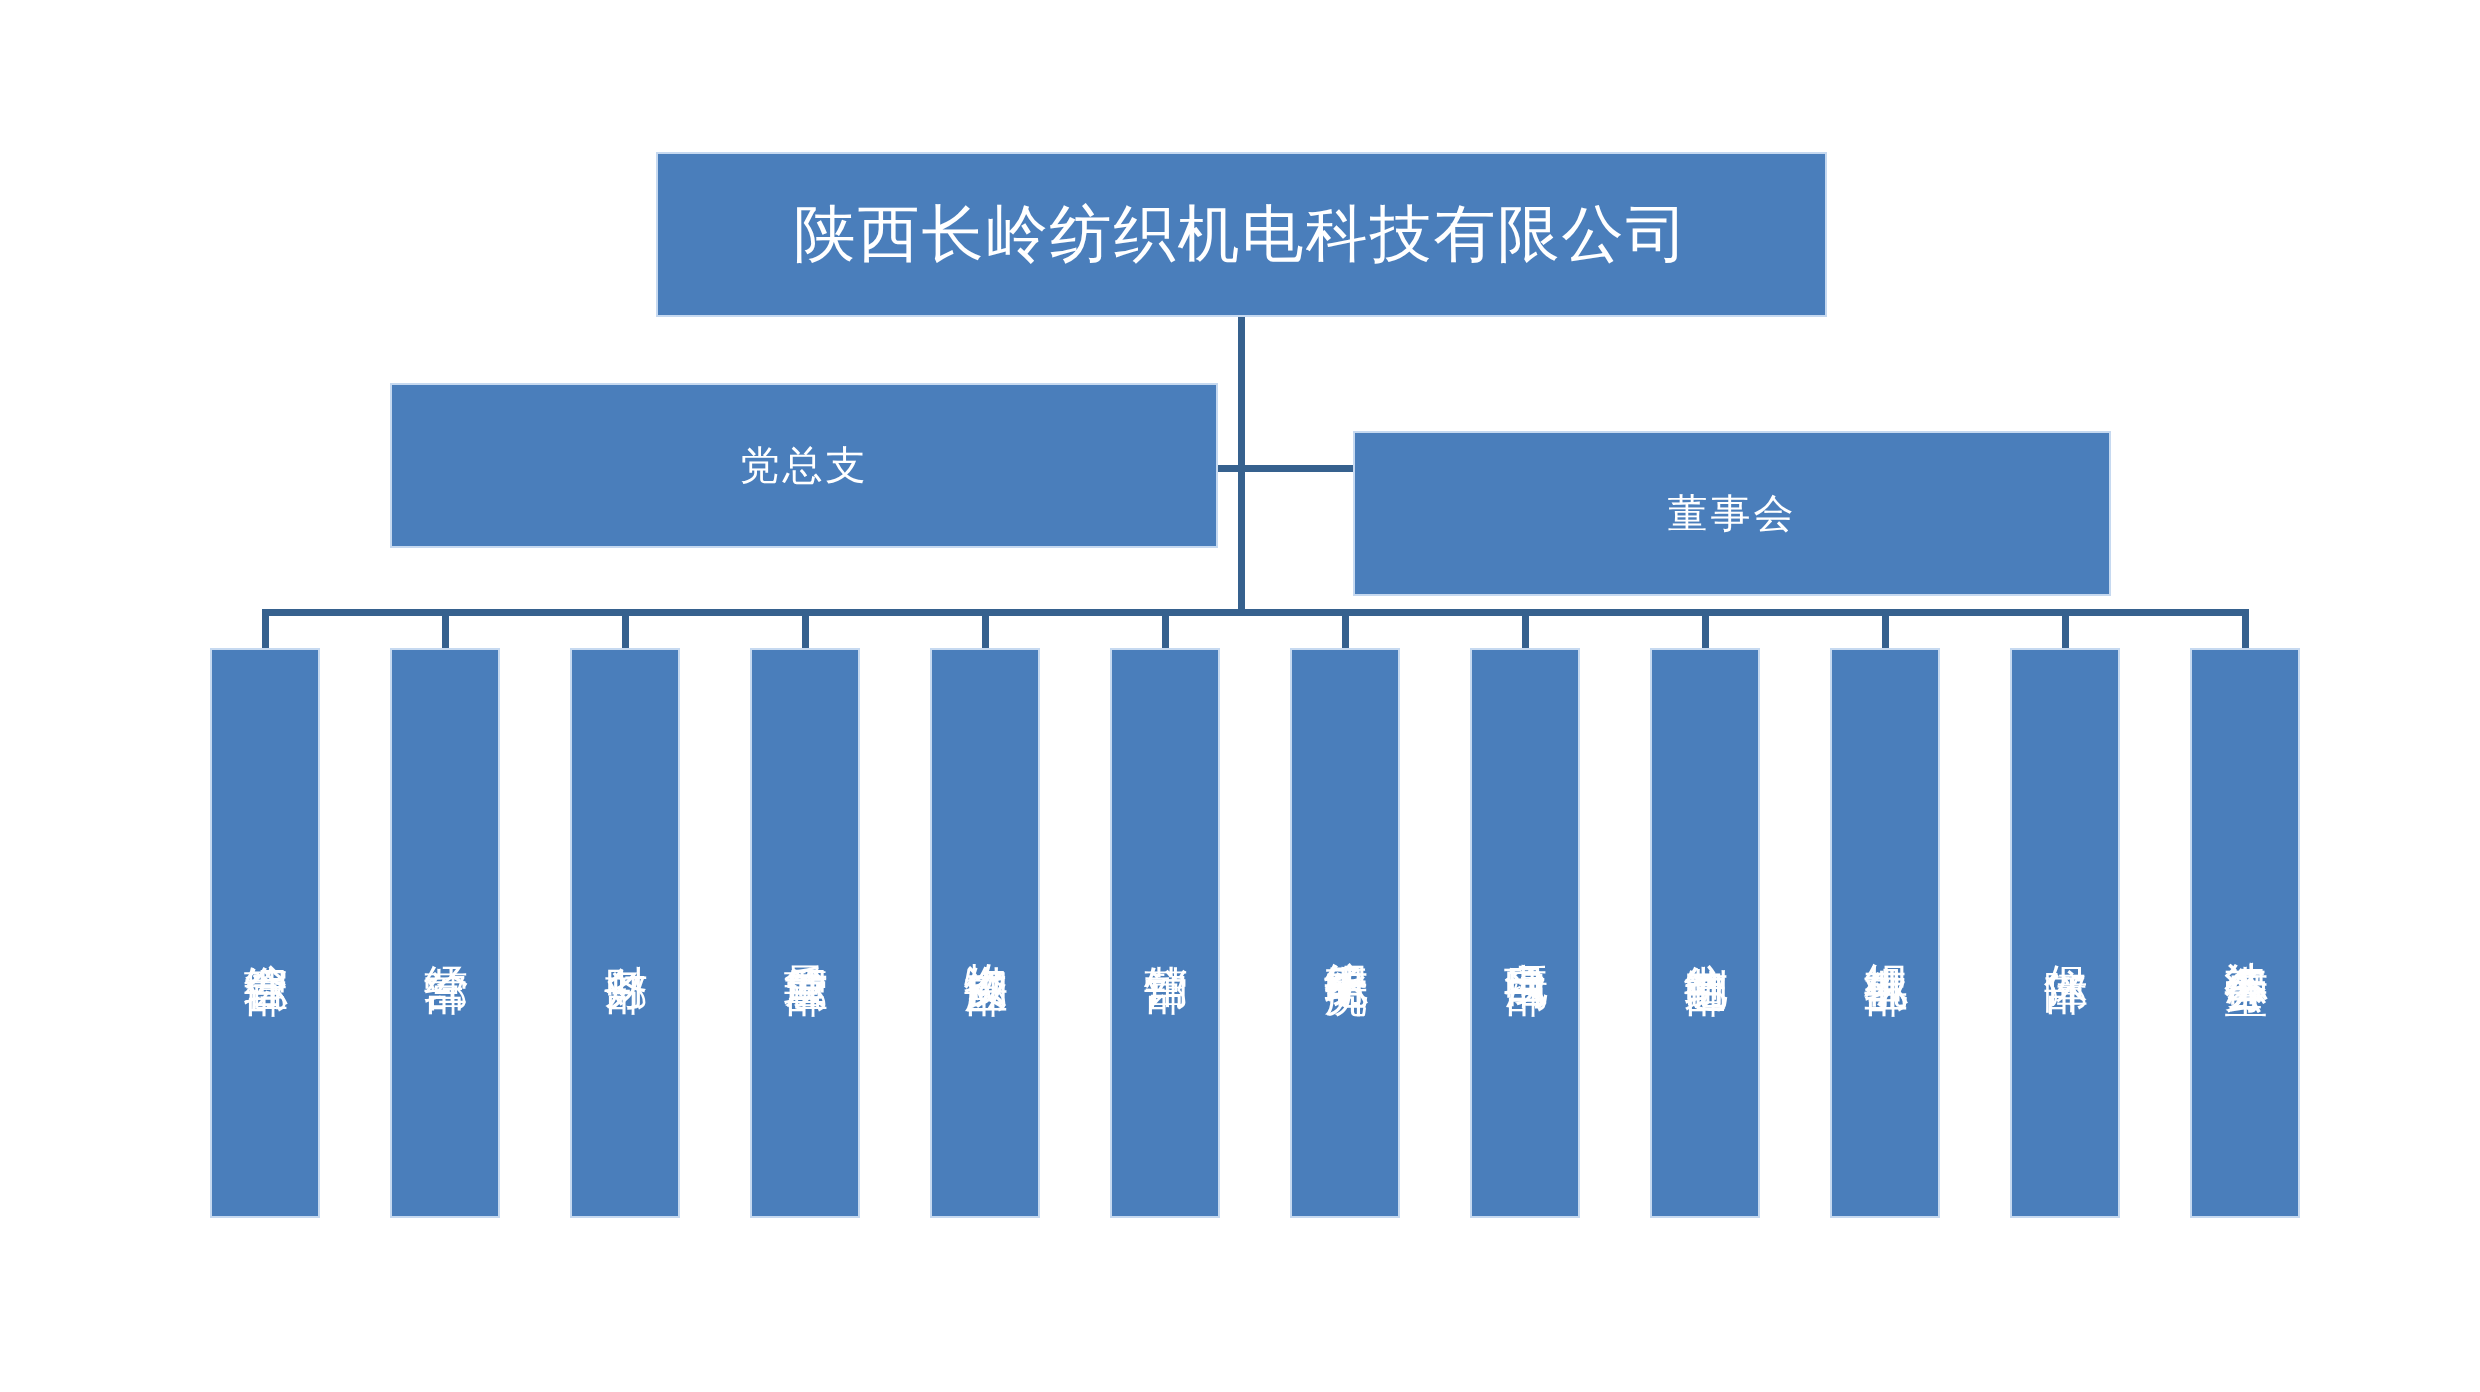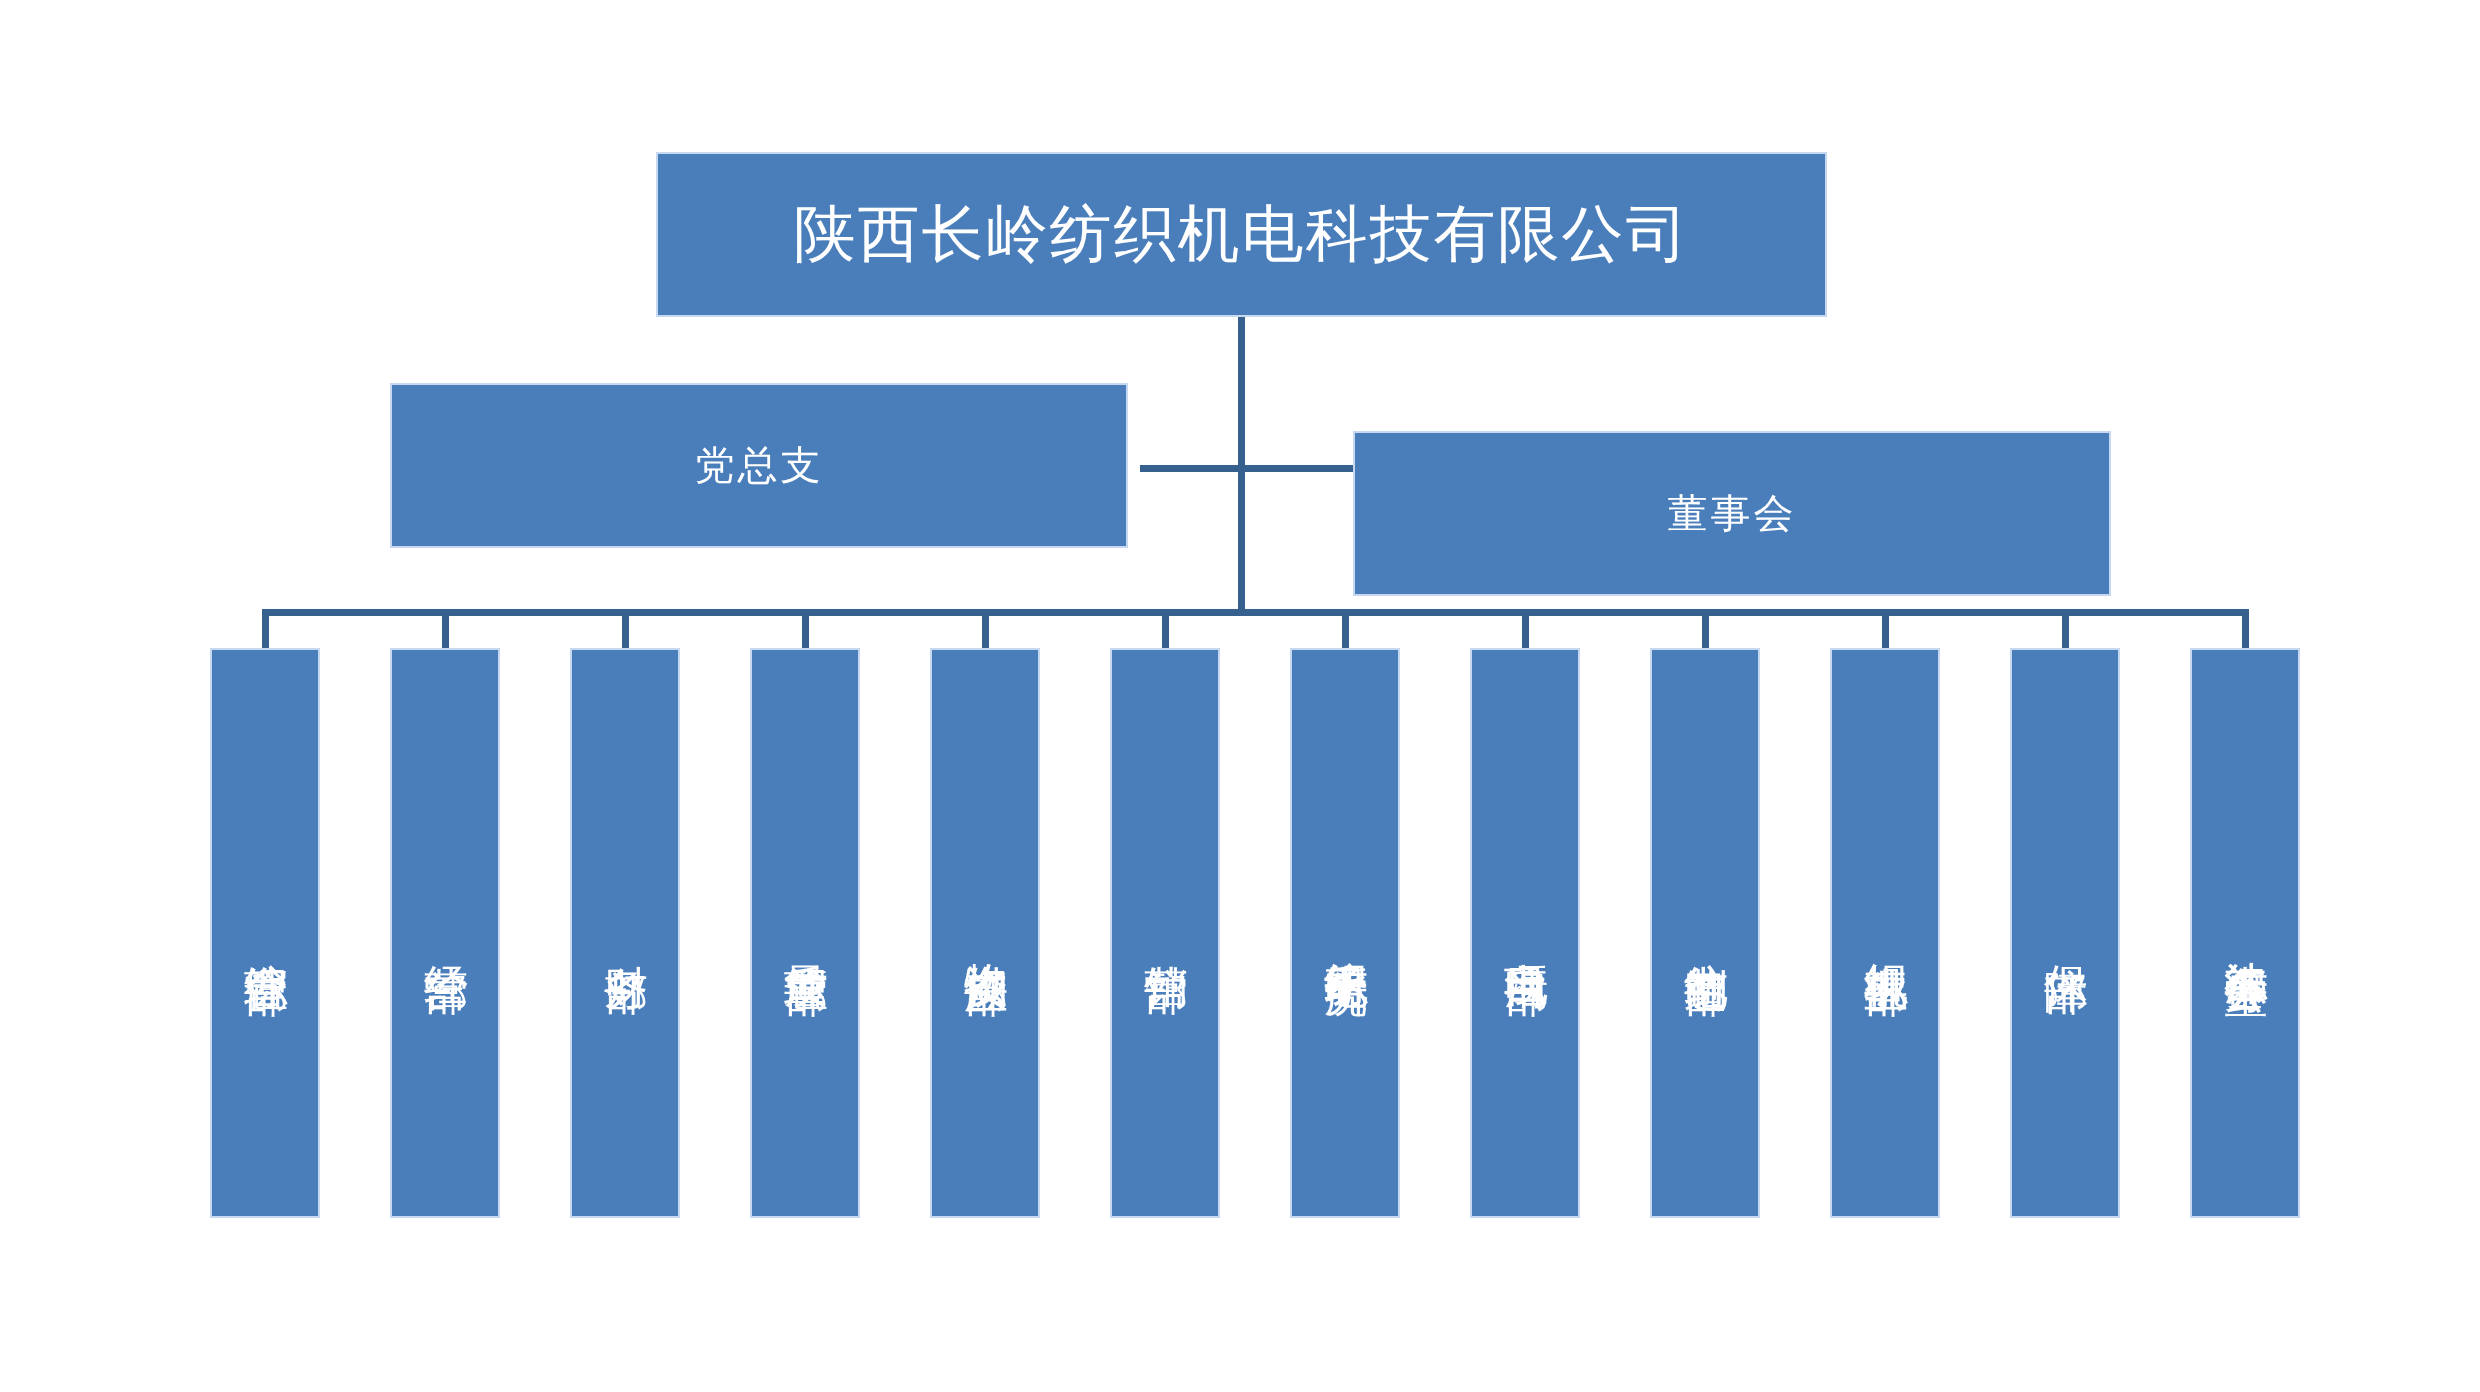--- a/index.html
+++ b/index.html
@@ -44,21 +44,21 @@
     letter-spacing: 2px;
   }
 
   
   .node--mid {
     top: 383px;
     height: 165px;
     font-size: 40px;
     letter-spacing: 3px;
   }
-  .node--party  { left: 390px;  width: 738px; }
+  .node--party  { left: 390px;  width: 828px; }
   .node--board  { left: 1353px; width: 758px; margin-top: 48px; }
 
   
   .node--leaf {
     top: 648px;
     width: 110px;
     height: 570px;
     font-size: 44px;
     letter-spacing: 2px;
     align-items: center;

